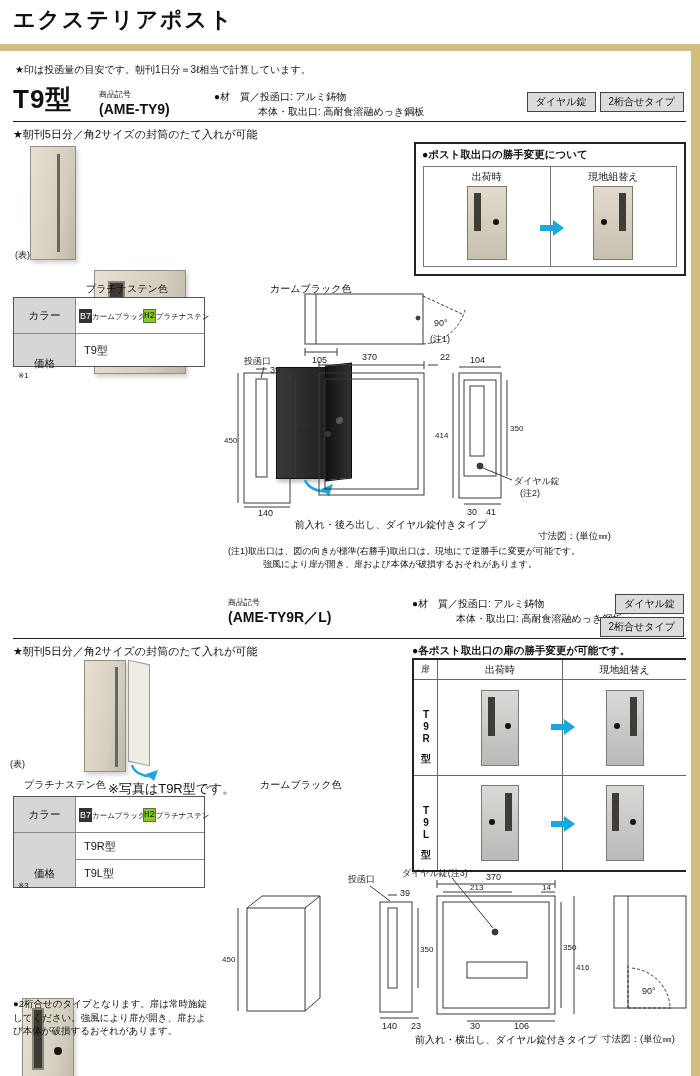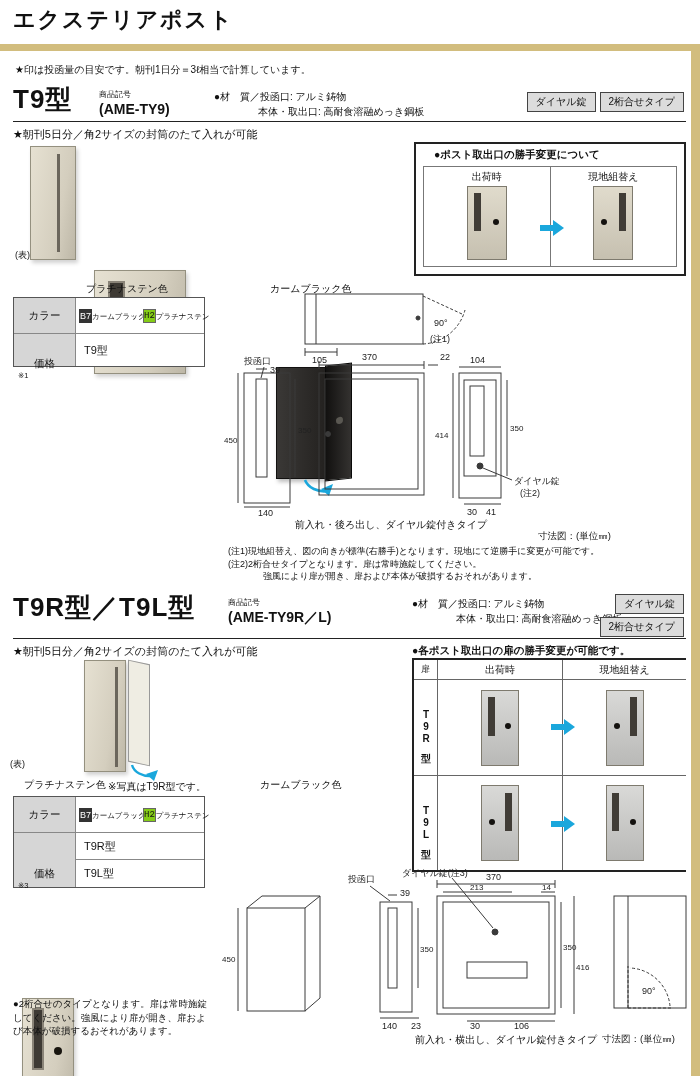--- a/index.html
+++ b/index.html
@@ -27,21 +27,21 @@
   .sec-line { border-top:1px solid #222; height:0; }
   .feature { font-size:11px; }
 
   
   .post-front { position:relative; background:linear-gradient(100deg,#e6e1d2 0%,#d4cebe 65%,#bdb7a7 100%);
     border:1px solid #94907f; box-shadow:2px 3px 4px rgba(0,0,0,0.18); }
   .seam { position:absolute; background:#6b665c; }
   .slot-win { position:absolute; background:#3e3a34; border:2px solid #8a8478; }
   .knob { position:absolute; border-radius:50%; background:#18150f; }
   .img-label { font-size:10px; }
-  .img-label-sm { font-size:10px; }
+  .img-label-sm { font-size:13px; }
   .omote { font-size:9px; }
 
   .black-post { position:relative; }
   .bp-body { position:absolute; background:linear-gradient(90deg,#3a3836,#242220); border:1px solid #121110; box-shadow:2px 3px 4px rgba(0,0,0,0.25); }
   .bp-door { position:absolute; background:linear-gradient(90deg,#121110,#343230); border:1px solid #0a0a09; transform:skewY(-6deg); }
   .po-door { position:absolute; background:#efede3; border:1px solid #999; transform:skewY(12deg); }
 
   
   .swap-box { border:2px solid #222; background:#fff; }
   .swap-title { font-size:10.5px; font-weight:700; }
@@ -129,21 +129,21 @@
     <div class="bp-door" style="left:49px; top:0; width:27px; height:116px;">
       <div class="knob" style="left:10px; top:52px; width:7px; height:7px; background:#5a5852;"></div>
     </div>
     <svg class="abs" style="left:26px; top:112px;" width="34" height="22" viewBox="0 0 34 22">
       <path d="M3 4 A 20 16 0 0 0 26 15" fill="none" stroke="#1aa7dc" stroke-width="2.6"></path>
       <path d="M31 8 L27 20 L19 13 z" fill="#1aa7dc"></path>
     </svg>
   </div>
   <span class="abs img-label" style="left:270px; top:282px;">カームブラック色</span>
 
-  <div class="abs swap-box" style="left:414px; top:142px; width:272px; height:134px;padding-left:12px;">
+  <div class="abs swap-box" style="left:414px; top:142px; width:272px; height:134px;">
     <div class="swap-title" style="margin:4px 6px 0;">●ポスト取出口の勝手変更について</div>
     <div class="swap1-inner">
       <div class="swap-col">
         <div class="swap-head">出荷時</div>
         <div class="mini" style="width:40px; height:74px;">
           <div class="m-slot"></div>
           <div class="m-knob"></div>
         </div>
       </div>
       <div class="swap-col">
@@ -233,26 +233,24 @@
       <text x="286" y="143" font-size="8">350</text>
       <text x="243" y="227">30</text>
       <text x="262" y="227">41</text>
       <text x="290" y="196">ダイヤル錠</text>
       <text x="296" y="208">(注2)</text>
     </g>
   </svg>
   <div class="abs dwg-caption" style="left:236px; top:518px; width:310px;">前入れ・後ろ出し、ダイヤル錠付きタイプ</div>
   <div class="abs dwg-unit" style="left:538px; top:530px;">寸法図：(単位㎜)</div>
   <div class="abs notes" style="left:228px; top:545px;">
-    <div>(注1)現地組替え、図の向きが標準(右勝手)となります。現地にて逆勝手に変更が可能です。</div>
-    <div>(注2)2桁合せタイプとなります。扉は常時施錠してください。</div>
+    <div>(注1)取出口は、図の向きが標準(右勝手)取出口は。現地にて逆勝手に変更が可能です。</div>
     <div class="indent">強風により扉が開き、扉および本体が破損するおそれがあります。</div>
   </div>
 
-  <h2 class="abs model-name" style="left:13px; top:590px;">T9R型／T9L型</h2>
   <div class="abs" style="left:228px; top:597px;">
     <span class="code-label">商品記号</span>
     <span class="code-val">(AME-TY9R／L)</span>
   </div>
   <div class="abs material" style="left:412px; top:596px;">
     <div>●材　質／投函口: アルミ鋳物</div>
     <div class="indent">本体・取出口: 高耐食溶融めっき鋼板</div>
   </div>
   <div class="abs tagcol" style="right:16px; top:594px;">
     <span class="tag">ダイヤル錠</span>

